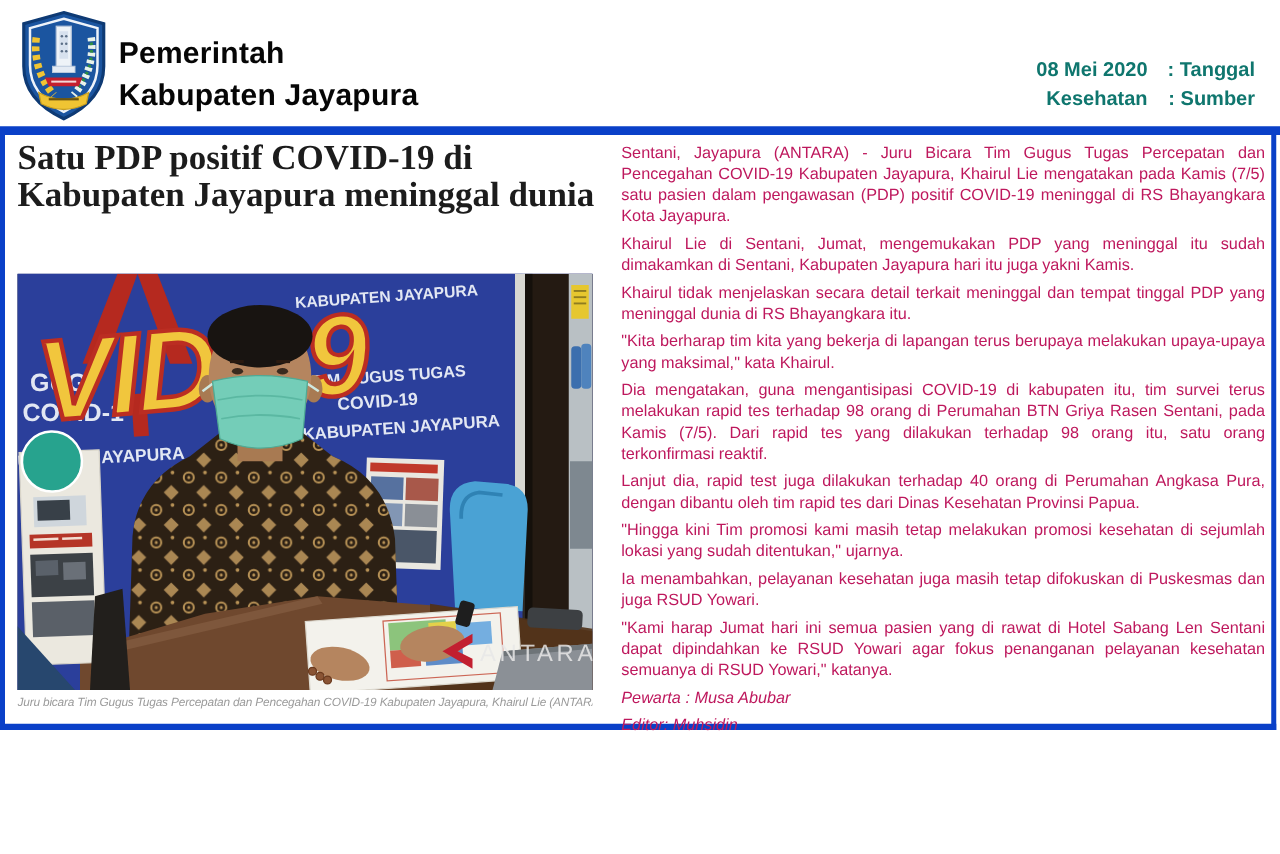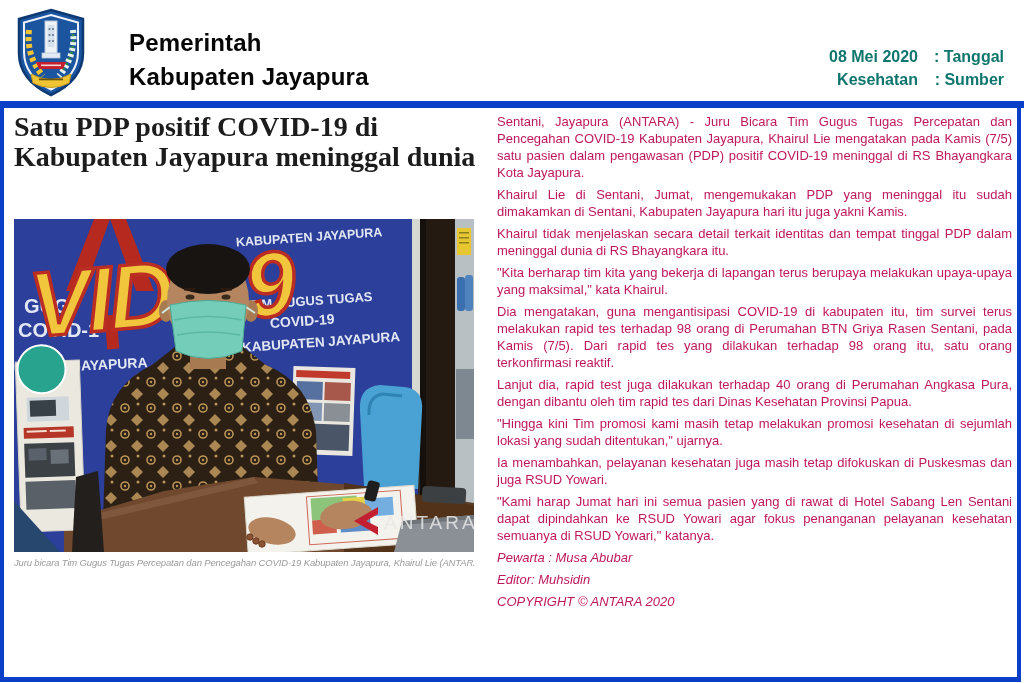--- a/index.html
+++ b/index.html
@@ -3,29 +3,29 @@
 <meta charset="utf-8">
 <style>
   * { margin:0; padding:0; box-sizing:border-box; }
   html,body { background:#ffffff; }
   body { width:1024px; height:683px; font-family:"Liberation Sans", sans-serif; }
   .page { position:relative; width:1024px; height:683px; background:#fff; overflow:hidden; }
 
   
   .header { position:absolute; left:0; top:0; width:1024px; height:101px; background:#fff; }
   .logo { position:absolute; left:12px; top:8px; }
-  .org-title { position:absolute; left:95px; top:26px; font-weight:bold; font-size:24px; line-height:34px; color:#060606; letter-spacing:0.2px;margin-left:34px; }
+  .org-title { position:absolute; left:95px; top:26px; font-weight:bold; font-size:24px; line-height:34px; color:#060606; letter-spacing:0.2px; }
   .meta { position:absolute; right:20px; top:45px; font-weight:bold; font-size:16px; line-height:23px; color:#0f766e; }
   .meta-row { display:grid; grid-template-columns:1fr 78px; column-gap:8px; }
   .meta-value { text-align:right; }
   .meta-label { text-align:right; }
 
   
   .top-rule { position:absolute; left:0; top:101px; width:1024px; height:7px; background:#0a40c8; }
-  .content { position:absolute; left:0; top:108px; width:1021px; height:574px; background:#fff;
+  .content { position:absolute; left:0; top:108px; width:1021px; height:476px; background:#fff;
              border-left:4px solid #0a40c8; border-right:4px solid #0a40c8; border-bottom:5px solid #0a40c8; }
 
   
   .headline { position:absolute; left:10px; top:4px; width:470px;
               font-family:"Liberation Serif", serif; font-weight:bold; font-size:28px; line-height:30px; color:#1c1c1c; }
   .timestamp { position:absolute; left:11px; top:110px; font-size:11px; color:#8c8c8c; display:flex; align-items:center; gap:4px; }
   .figure { position:absolute; left:10px; top:111px; width:460px; }
   .photo { display:block; width:460px; height:333px; background:#2b3f9b; }
   .caption { margin-top:5px; font-size:9.5px; letter-spacing:-0.15px; font-style:italic; color:#9b9b9b; white-space:nowrap; overflow:hidden; }
 
@@ -219,26 +219,25 @@
           <path d="M364 288 L340 302 L364 316 L364 308 L352 302 L364 295 Z" fill="#c21f30"></path>
           <text x="370" y="310" font-family="Liberation Sans, sans-serif" font-size="19" letter-spacing="3" fill="#e8e8e8" opacity="0.85">ANTARANE</text>
         </g>
       </svg>
       <figcaption class="caption">Juru bicara Tim Gugus Tugas Percepatan dan Pencegahan COVID-19 Kabupaten Jayapura, Khairul Lie (ANTARA/Musa Abubar)</figcaption>
     </figure>
 
     <div class="body-col">
       <p>Sentani, Jayapura (ANTARA) - Juru Bicara Tim Gugus Tugas Percepatan dan Pencegahan COVID-19 Kabupaten Jayapura, Khairul Lie mengatakan pada Kamis (7/5) satu pasien dalam pengawasan (PDP) positif COVID-19 meninggal di RS Bhayangkara Kota Jayapura.</p>
       <p>Khairul Lie di Sentani, Jumat, mengemukakan PDP yang meninggal itu sudah dimakamkan di Sentani, Kabupaten Jayapura hari itu juga yakni Kamis.</p>
-      <p>Khairul tidak menjelaskan secara detail terkait identitas dan tempat tinggal PDP dalam meninggal dunia di RS Bhayangkara itu.</p>
+      <p>Khairul tidak menjelaskan secara detail terkait meninggal dan tempat tinggal PDP yang meninggal dunia di RS Bhayangkara itu.</p>
       <p>"Kita berharap tim kita yang bekerja di lapangan terus berupaya melakukan upaya-upaya yang maksimal," kata Khairul.</p>
       <p>Dia mengatakan, guna mengantisipasi COVID-19 di kabupaten itu, tim survei terus melakukan rapid tes terhadap 98 orang di Perumahan BTN Griya Rasen Sentani, pada Kamis (7/5). Dari rapid tes yang dilakukan terhadap 98 orang itu, satu orang terkonfirmasi reaktif.</p>
       <p>Lanjut dia, rapid test juga dilakukan terhadap 40 orang di Perumahan Angkasa Pura, dengan dibantu oleh tim rapid tes dari Dinas Kesehatan Provinsi Papua.</p>
       <p>"Hingga kini Tim promosi kami masih tetap melakukan promosi kesehatan di sejumlah lokasi yang sudah ditentukan," ujarnya.</p>
       <p>Ia menambahkan, pelayanan kesehatan juga masih tetap difokuskan di Puskesmas dan juga RSUD Yowari.</p>
       <p>"Kami harap Jumat hari ini semua pasien yang di rawat di Hotel Sabang Len Sentani dapat dipindahkan ke RSUD Yowari agar fokus penanganan pelayanan kesehatan semuanya di RSUD Yowari," katanya.</p>
       <p class="plain">Pewarta : Musa Abubar</p>
       <p class="plain">Editor: Muhsidin</p>
-      <p class="plain">COPYRIGHT © ANTARA 2020</p>
     </div>
 
   </div>
 </div>
 
 </body></html>

